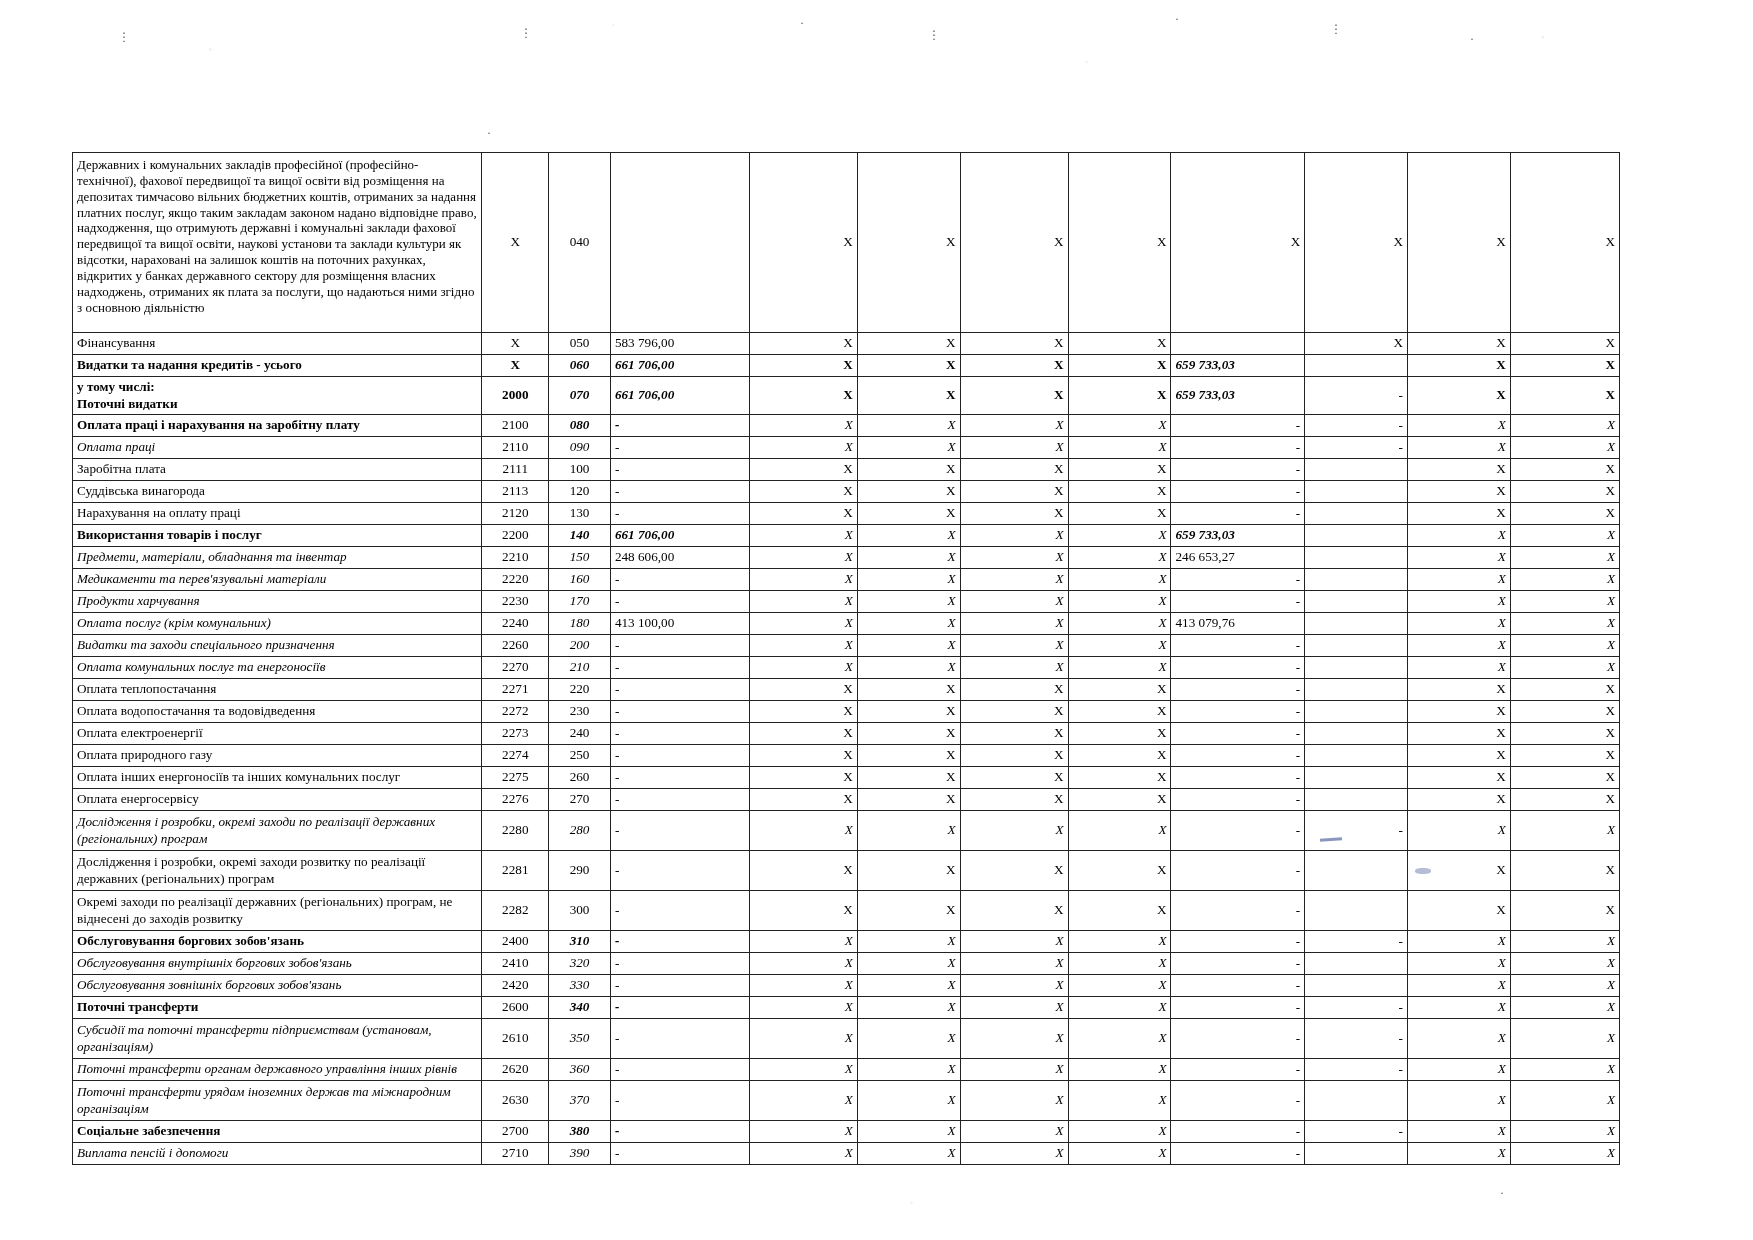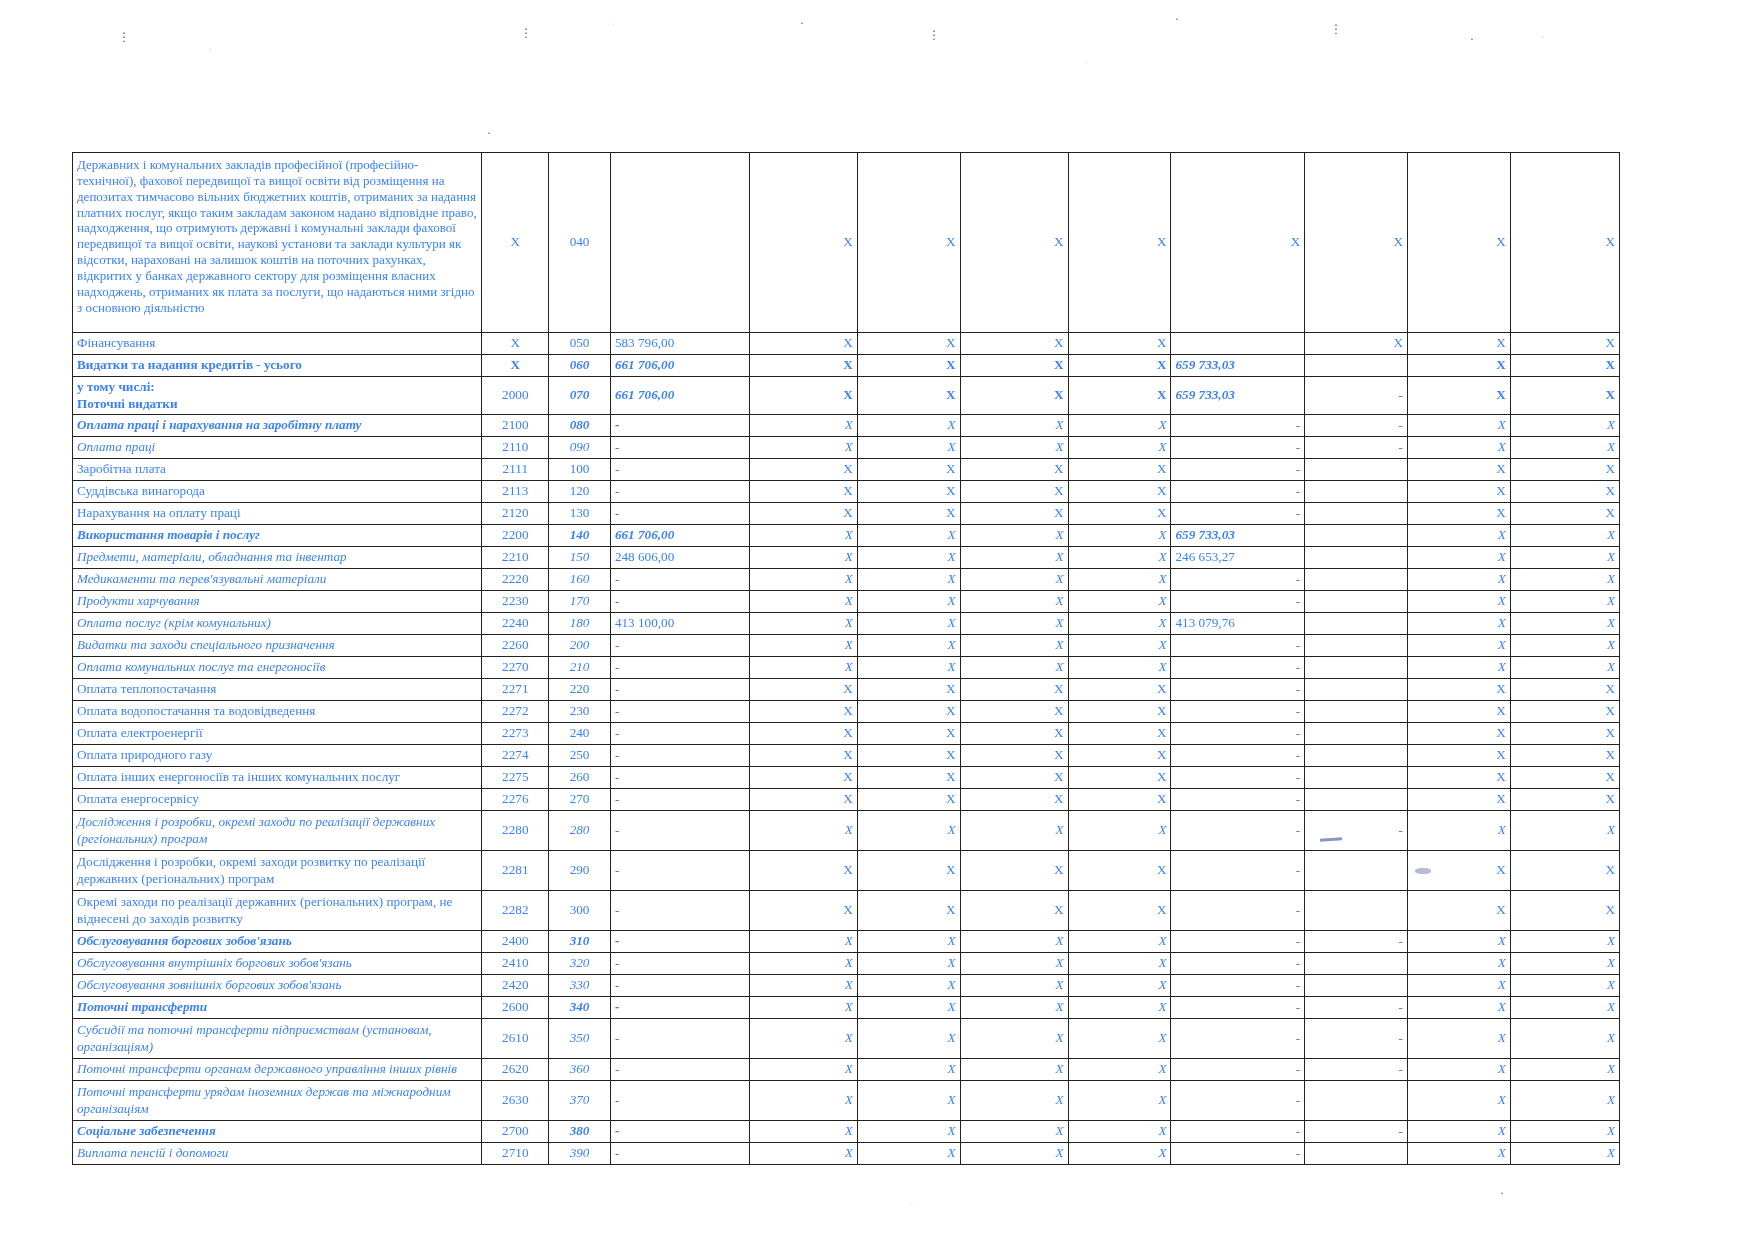--- a/index.html
+++ b/index.html
@@ -39,40 +39,39 @@
     font-family: "Liberation Serif", serif;
   }
   table.budget {
     position: absolute;
     left: 72px;
     top: 152px;
     width: 1548px;
     border-collapse: collapse;
     table-layout: fixed;
     font-size: 13.2px;
-    color: #3b82f6;
+    color: #000000;
   }
   table.budget td {
     border: 1px solid #222;
     padding: 1px 4px;
     vertical-align: middle;
     line-height: 1.22;
     height: 22px;
     box-sizing: border-box;
   }
   td.name {
     text-align: left;
     padding-left: 6px;
   }
   td.name.ital {
     font-style: italic;
     margin-top: 20px;
   }
   td.name.bold-ital {
-    font-style: italic;
     font-weight: bold;
   }
   td.name.center {
   }
   td.code {
     text-align: center;
   }
   td.code.ital {
     font-style: italic;
   }
@@ -186,21 +185,21 @@
           <td class="xcell bold">X</td>
           <td class="xcell bold">X</td>
           <td class="num bold">659 733,03</td>
           <td class="dash"></td>
           <td class="xcell bold">X</td>
           <td class="xcell bold">X</td>
         </tr>
         <tr>
           <td class="name center" style="font-weight: bold; white-space: pre-line; height: 38px;">у тому числі:
 Поточні видатки</td>
-          <td class="code" style="font-weight: normal;">2000</td>
+          <td class="code" style="font-weight: bold;">2000</td>
           <td class="code bold-ital">070</td>
           <td class="num bold">661 706,00</td>
           <td class="xcell bold">X</td>
           <td class="xcell bold">X</td>
           <td class="xcell bold">X</td>
           <td class="xcell bold">X</td>
           <td class="num bold">659 733,03</td>
           <td class="dash">-</td>
           <td class="xcell bold">X</td>
           <td class="xcell bold">X</td>

